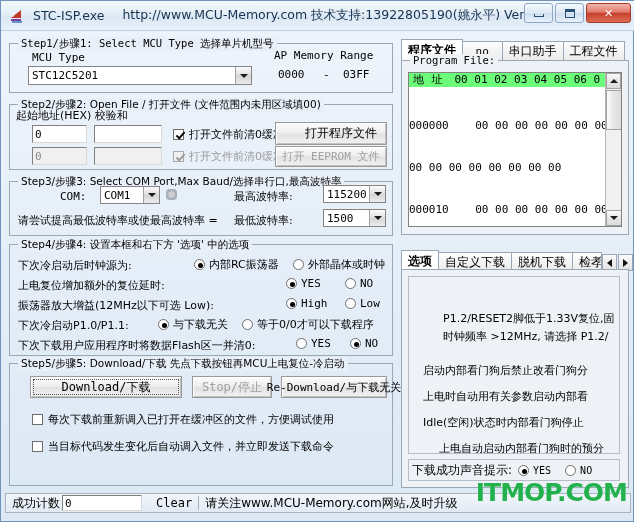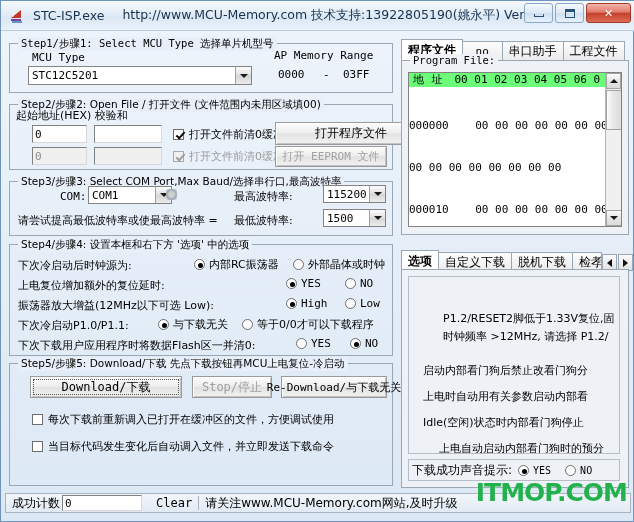--- a/index.html
+++ b/index.html
@@ -282,41 +282,41 @@
     <span class="lbl cjk" style="left:6px; top:3px;">起始地址(HEX) 校验和</span>
 
     <input class="txt" style="left: 22px; top: 20px; width: 55px; height: 18px;" value="0">
     <input class="txt" style="left: 84px; top: 20px; width: 68px; height: 18px;" value="">
     <div class="chk" style="left:163px; top:22px;">
       <span class="box">
           <i class="tick"></i>
         </span>
       <span class="cjk">打开文件前清0缓冲</span>
     </div>
-    <div class="btn" style="left:265px; top:17px; width:132px; height:23px;padding-left:20px;">
+    <div class="btn" style="left:265px; top:17px; width:112px; height:23px;padding-left:20px;">
       <span class="cjk" style="font-size:12px;">打开程序文件</span>
     </div>
 
     <input class="txt disabled" style="left: 22px; top: 42px; width: 55px; height: 18px;" value="0">
     <input class="txt disabled" style="left: 84px; top: 42px; width: 68px; height: 18px;" value="">
     <div class="chk dim" style="left:163px; top:44px;">
       <span class="box">
           <i class="tick"></i>
         </span>
       <span class="cjk">打开文件前清0缓冲</span>
     </div>
     <div class="btn disabled" style="left:265px; top:41px; width:112px; height:21px;">
       <span class="mono" style="font-size:11px;">打开 EEPROM 文件</span>
     </div>
   </div>
 
   <div class="group" style="left:8px; top:180px; width:384px; height:55px;">
     <span class="legend cjkmix">Step3/步骤3: Select COM Port,Max Baud/选择串行口,最高波特率</span>
     <span class="lbl mono" style="left:50px; top:8px;">COM:</span>
-    <div class="combo" style="left:78px; top:4px; width:84px; height:18px;">
+    <div class="combo" style="left:90px; top:4px; width:60px; height:18px;">
       <span class="val">COM1</span>
       <span class="arrowbox">
           <i class="tri-down"></i>
         </span>
     </div>
     <span style="position:absolute;left:156px;top:7px;width:11px;height:11px;background:radial-gradient(circle,#cfcfcf 35%,#9aa6b2 60%,#e6e9ec 100%);border-radius:2px;"></span>
     <span class="lbl cjk" style="left:224px; top:7px;">最高波特率:</span>
     <div class="combo" style="left:313px; top:3px; width:63px; height:18px;">
       <span class="val">115200</span>
       <span class="arrowbox">

